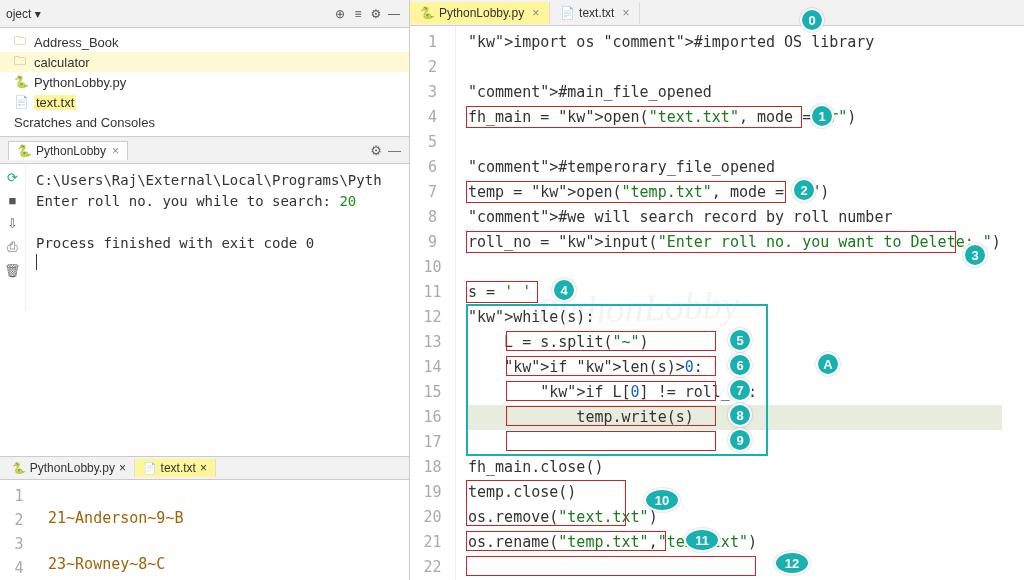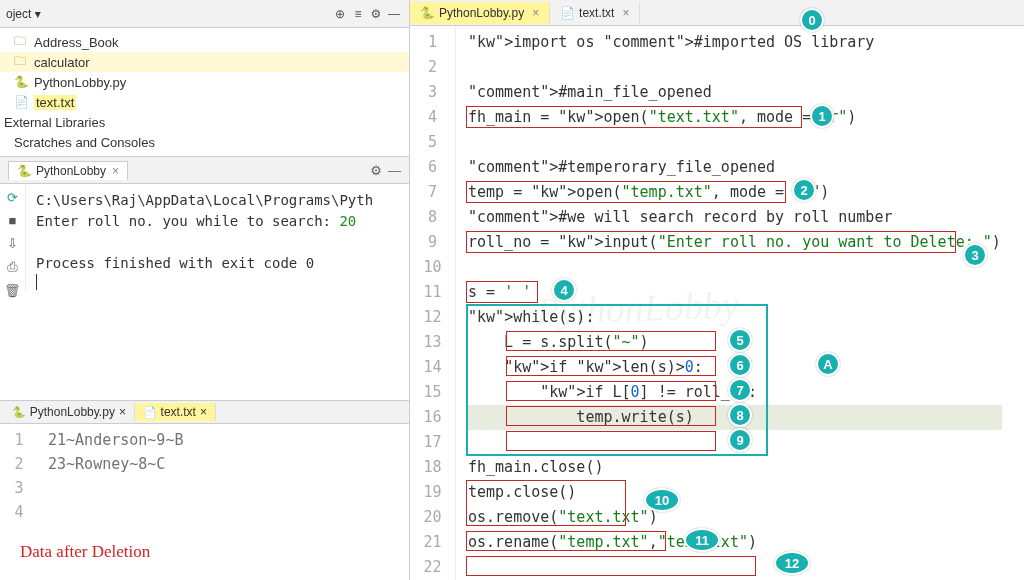--- a/index.html
+++ b/index.html
@@ -26,21 +26,21 @@
 .console { flex: 1; padding: 6px 10px; font-family: "Consolas", monospace; font-size: 14px; line-height: 1.5; white-space: pre; overflow: hidden; }
 .console .green { color: #1a8f1a; }
 .caret { border-left: 1px solid #333; height: 16px; display: inline-block; }
 .bottom-tabs { display: flex; height: 24px; align-items: center; border-top: 1px solid #ccc; border-bottom: 1px solid #ccc; background: #f2f2f2; padding-left: 4px; font-size: 12px; }
 .bottom-tabs .tab { padding: 2px 8px; border-right: 1px solid #ddd; display: flex; align-items: center; gap: 4px; }
 .bottom-tabs .tab.hl { background: #fff59b; }
 .bottom-tabs .ic { font-size: 11px; }
 .txt-view { display: flex; font-family: "Consolas", monospace; font-size: 15px; line-height: 1.6; }
 .txt-gutter { width: 38px; text-align: center; color: #aaa; padding-top: 4px; }
 .txt-body { padding: 4px 10px; }
-.txt-body .dataline { color: #737373; }
+.txt-body .dataline { color: #a16207; margin-top: 22px; }
 .data-caption { color: #d42222; font-family: Georgia, serif; font-size: 17px; padding: 18px 20px; }
 .ed-tabs { display: flex; height: 28px; align-items: center; background: #f2f2f2; border-bottom: 1px solid #ccc; font-size: 12px; }
 .ed-tab { display: flex; align-items: center; padding: 4px 10px; border-right: 1px solid #ddd; gap: 4px; }
 .ed-tab.active { background: #fff59b; }
 .ed-tab .x { color: #888; margin-left: 4px; cursor: pointer; }
 .editor { display: flex; flex: 1; font-family: "Consolas", monospace; font-size: 15px; line-height: 25px; position: relative; padding-right: 10px; }
 .gutter { width: 46px; text-align: center; color: #aaa; padding-top: 4px; border-right: 1px solid #eee; }
 .code { position: relative; flex: 1; padding: 4px 12px; }
 .codeline { height: 25px; white-space: pre; }
 .str { color: #1a7a1a; }
@@ -75,23 +75,20 @@
           <span>calculator</span>
         </div>
       <div class="row">
           <span class="ic pyic">🐍</span>
           <span>PythonLobby.py</span>
         </div>
       <div class="row">
           <span class="ic" style="color:#777">📄</span>
           <span class="hl">text.txt</span>
         </div>
-      <div class="row" style="padding-left:4px">
-          <span>External Libraries</span>
-        </div>
       <div class="row" style="">
           <span>Scratches and Consoles</span>
         </div>
     </div>
 
     <div class="run-toolbar">
       <div class="run-tab">
         <span class="ic">🐍</span>
         <span>PythonLobby</span>
         <span class="x">×</span>
@@ -103,21 +100,21 @@
     </div>
 
     <div class="run-body" style="height:130px;">
       <div class="run-side">
         <span style="color:#2a8">⟳</span>
         <span style="color:#555">■</span>
         <span>⇩</span>
         <span>⎙</span>
         <span>🗑</span>
       </div>
-      <div class="console"><span>C:\Users\Raj\AppData\Local\Programs\Pyth</span>
+      <div class="console"><span>C:\Users\Raj\External\Local\Programs\Pyth</span>
 <span>Enter roll no. you while to search: </span><span class="green">20</span>
 
 <span>Process finished with exit code 0</span>
 <span class="caret"></span></div>
     </div>
 
     <div style="flex:1"></div>
 
     <div class="bottom-tabs">
       <div class="tab">
@@ -131,21 +128,20 @@
           <span class="x">×</span>
         </div>
     </div>
     <div class="txt-view">
       <div class="txt-gutter">1<br>2<br>3<br>4</div>
       <div class="txt-body">
         <div class="dataline">21~Anderson~9~B</div>
         <div class="dataline">23~Rowney~8~C</div>
       </div>
     </div>
-    <div class="data-caption">Data after Deletion</div>
   </div>
 
   <div class="right">
     <div class="ed-tabs">
       <div class="ed-tab active">
           <span style="color:#3b7dbd">🐍</span>
           <span>PythonLobby.py</span>
           <span class="x">×</span>
         </div>
       <div class="ed-tab">

